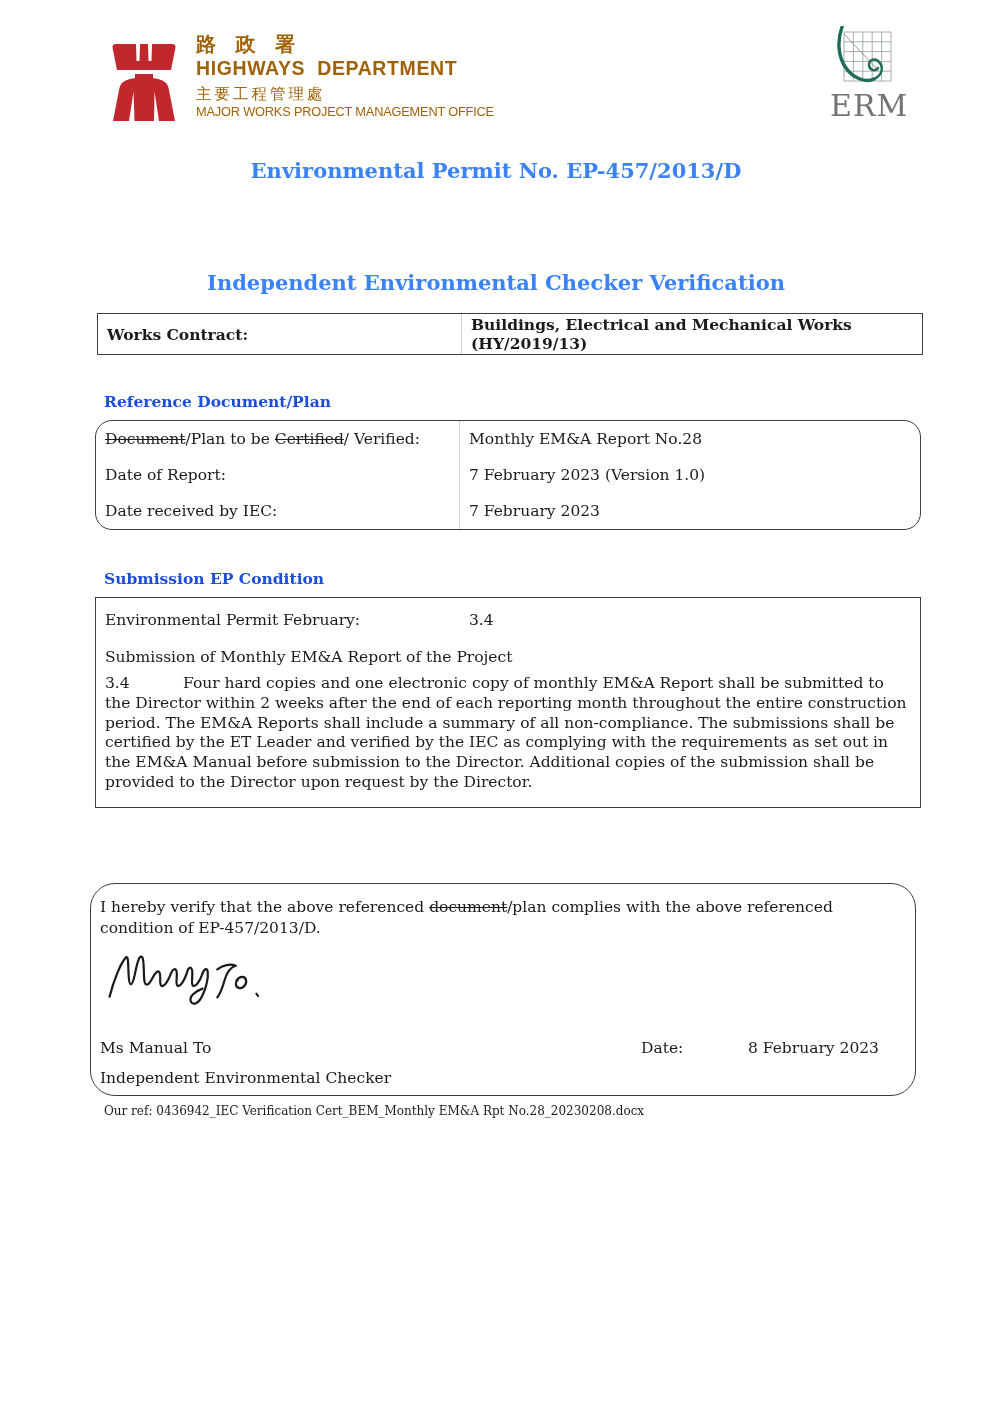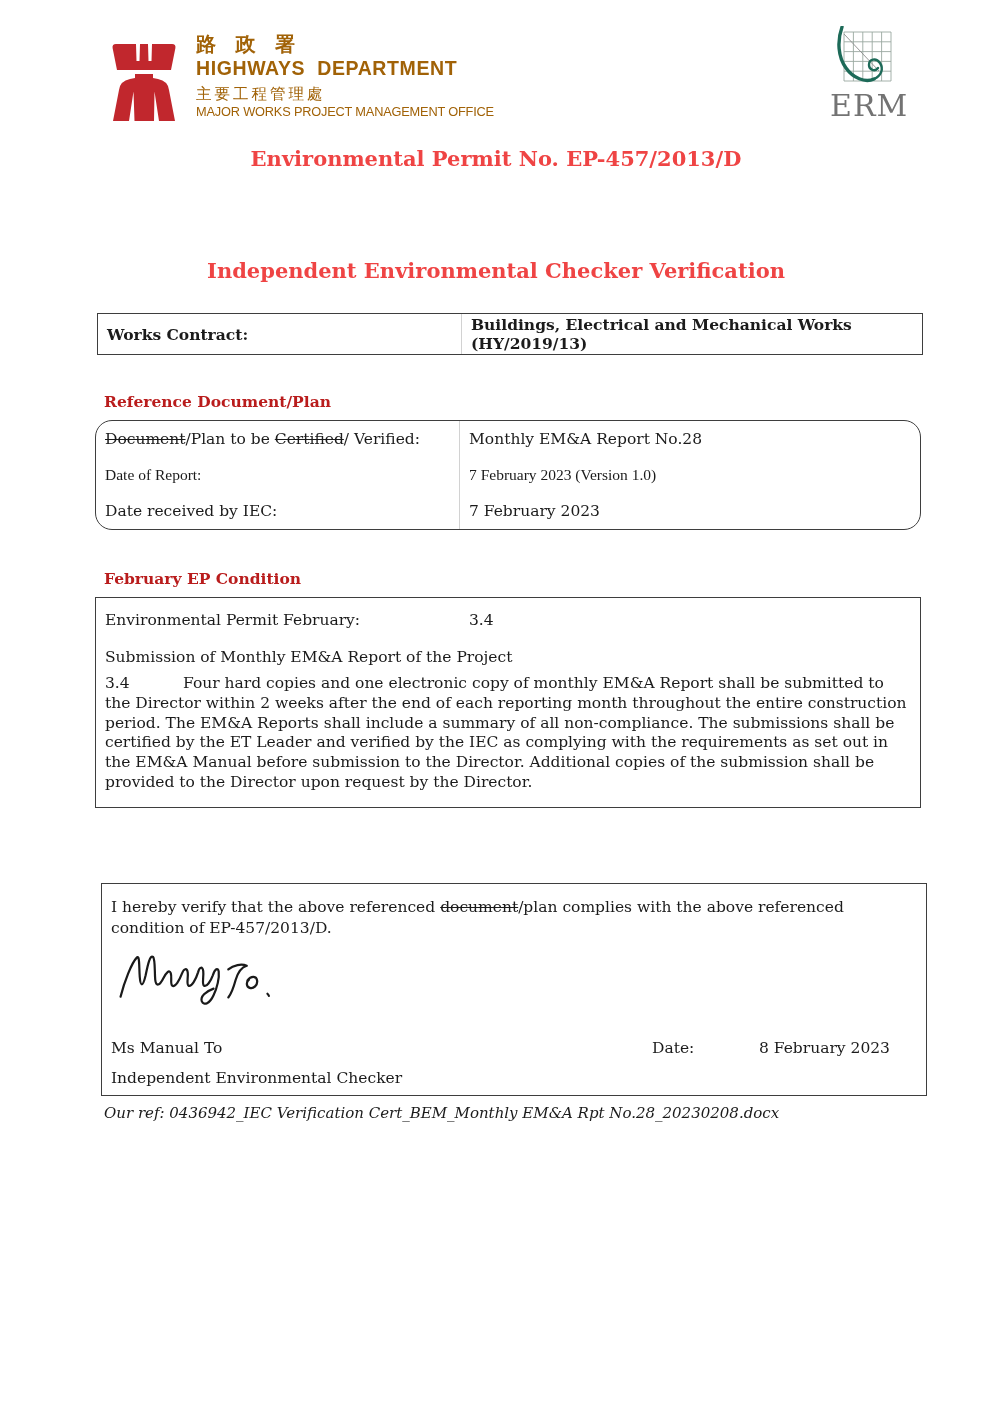--- a/index.html
+++ b/index.html
@@ -14,38 +14,38 @@
   
   .hyd-text { left:196px; top:34px; line-height:1; color:#a16207; }
   .dept-cn  { font-family:"Liberation Sans", sans-serif; font-weight:bold; font-size:20px; letter-spacing:7px; }
   .dept-en  { font-family:"Liberation Sans", sans-serif; font-weight:bold; font-size:19.5px; letter-spacing:0.6px; margin-top:5px; white-space:pre; }
   .office-cn{ font-family:"Liberation Sans", sans-serif; font-size:15.5px; letter-spacing:3px; margin-top:7px; }
   .office-en{ font-family:"Liberation Sans", sans-serif; font-size:13.2px; letter-spacing:-0.2px; margin-top:4px; transform:scaleX(0.97); transform-origin:left; }
   .erm-wrap { left:830px; top:26px; width:70px; text-align:left; }
   .erm-text { font-size:30px; color:#737373; letter-spacing:1px; margin-top:-2px; }
 
   
-  .title { left:0; right:0; text-align:center; font-weight:bold; font-size:21px; color:#ef4444; }
+  .title { left:0; right:0; text-align:center; font-weight:bold; font-size:21px; color:#3b82f6;margin-top:12px; }
 
   
-  .heading { font-weight:bold; font-size:15.5px; color:#b91c1c; }
+  .heading { font-weight:bold; font-size:15.5px; color:#1d4ed8; }
 
   
   .box { position:absolute; border:1px solid #3e3e3e; background:#fff; }
   .vdiv { position:absolute; left:363px; top:0; bottom:0; width:1px; background:#d2d2d2; }
   .trow { position:relative; display:flex; align-items:center; padding-left:9px; }
   .tval { position:absolute; left:373px; }
   .strike { text-decoration:line-through; }
   .pre { white-space:pre-wrap; }
 
   .ep-par { position:absolute; left:9px; right:8px; top:76px; line-height:19.8px; text-align:left; }
   .clause-no { display:inline-block; width:78px; }
 
   .sig-svg { position:absolute; left:14px; top:64px; }
-  .footer-ref { font-style:italic; font-size:15px; color:#1b1b1b; }
+  .footer-ref { font-size:12px; color:#1b1b1b; }
 </style>
 </head>
 <body>
 
 <div class="page">
 
   <svg class="abs" style="left:106px; top:38px;" width="76" height="84" viewBox="0 0 76 84">
     <path fill="#c1272d" d="M10,6 H30 L30.5,23 H33.5 L34,6 H42 L42.5,23 H45.5 L46,6 H66 Q70,6 69.4,10 L65,32 H11 L6.6,10 Q6,6 10,6 Z"></path>
     <path fill="#c1272d" d="M7,83 L13,52 Q14,43 24,41 L29,40 L29,36 L47,36 L47,40 L52,41 Q62,43 63,52 L69,83 L53,83 L48.5,53.5 L48,83 L28.5,83 L27.5,53.5 L23,83 Z"></path>
   </svg>
@@ -80,46 +80,46 @@
   </div>
 
   <div class="abs heading" style="left:104px; top:392px;">Reference Document/Plan</div>
 
   <div class="box" style="left:95px; top:420px; width:824px; height:108px;border-radius:17px;">
     <div class="vdiv"></div>
     <div class="trow" style="height:36px;">
       <span><span class="strike">Document</span><span class="pre">/Plan to be </span><span class="strike">Certified</span><span>/ Verified:</span></span>
       <span class="tval">Monthly EM&amp;A Report No.28</span>
     </div>
-    <div class="trow" style="height:36px;font-family:Liberation Serif, serif;">
+    <div class="trow" style="height:36px;">
       <span>Date of Report:</span>
       <span class="tval">7 February 2023 (Version 1.0)</span>
     </div>
     <div class="trow" style="height:36px;">
       <span>Date received by IEC:</span>
       <span class="tval">7 February 2023</span>
     </div>
   </div>
 
-  <div class="abs heading" style="left:104px; top:569px;">February EP Condition</div>
+  <div class="abs heading" style="left:104px; top:569px;">Submission EP Condition</div>
 
   <div class="box" style="left:95px; top:597px; width:824px; height:209px;">
     <div class="trow" style="height:40px; margin-top:2px;">
       <span>Environmental Permit February:</span>
       <span class="tval">3.4</span>
     </div>
     <div class="abs" style="left:9px; top:50px;">Submission of Monthly EM&amp;A Report of the Project</div>
     <div class="ep-par">
       <span class="clause-no">3.4</span><span>Four hard copies and one electronic copy of monthly EM&amp;A Report shall be submitted to the Director within 2 weeks after the end of each reporting month throughout the entire construction period. The EM&amp;A Reports shall include a summary of all non-compliance. The submissions shall be certified by the ET Leader and verified by the IEC as complying with the requirements as set out in the EM&amp;A Manual before submission to the Director. Additional copies of the submission shall be provided to the Director upon request by the Director.</span>
     </div>
   </div>
 
   <div class="abs heading" style="left:104px; top:858px;margin-top:28px;">IEC Verification</div>
 
-  <div class="box" style="left:101px; top:883px; width:824px; height:211px;">
+  <div class="box" style="left:90px; top:883px; width:824px; height:211px;border-radius:25px;">
     <div class="abs" style="left:9px; right:9px; top:13px; line-height:21px;"><span class="pre">I hereby verify that the above referenced </span><span class="strike">document</span><span>/plan complies with the above referenced condition of EP-457/2013/D.</span></div>
 
     <svg class="sig-svg" width="170" height="62" viewBox="0 0 230 84">
       <g stroke="#1a1a1a" stroke-width="3" fill="none" stroke-linecap="round" stroke-linejoin="round">
         <path d="M6,66 C11,46 21,20 28,13 C32,9 31,25 32,39 C33,52 36,54 40,37 C43,22 46,9 50,12 C53,15 52,31 53,43 C54,53 59,51 64,41 C68,33 72,29 74,34 C76,39 73,49 76,51 C80,54 86,43 89,35 C92,27 96,27 97,33 C98,39 95,49 98,51 C102,53 108,43 111,33 C113,25 117,25 118,31 C119,39 116,49 119,51 C123,53 128,45 131,37 C134,28 138,26 139,32 C140,40 137,54 132,64 C127,75 119,79 116,72 C114,66 121,59 132,55"></path>
         <path d="M152,29 C159,23 170,21 177,24 C170,26 165,33 162,43 C159,54 156,62 152,67"></path>
         <path d="M178,44 C183,37 190,38 191,44 C192,50 186,56 181,54 C176,52 176,46 180,43"></path>
         <path d="M205,62 C206,63 207,64 207,65"></path>
       </g>
     </svg>

